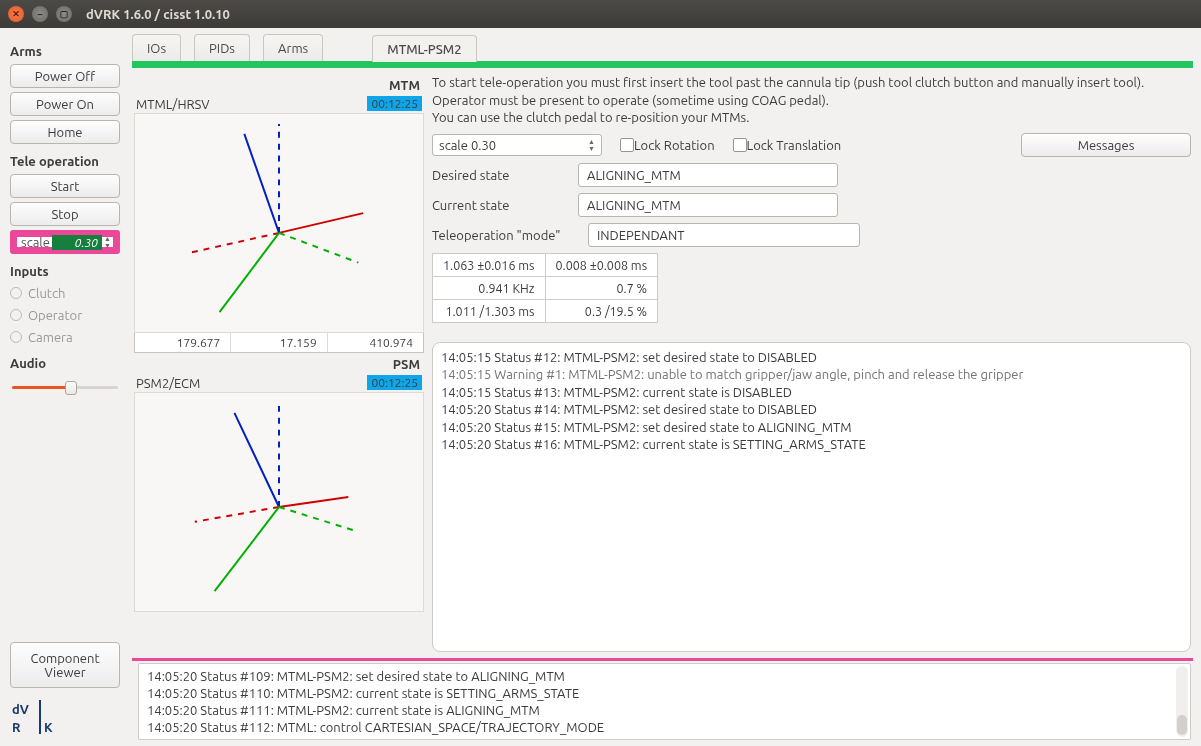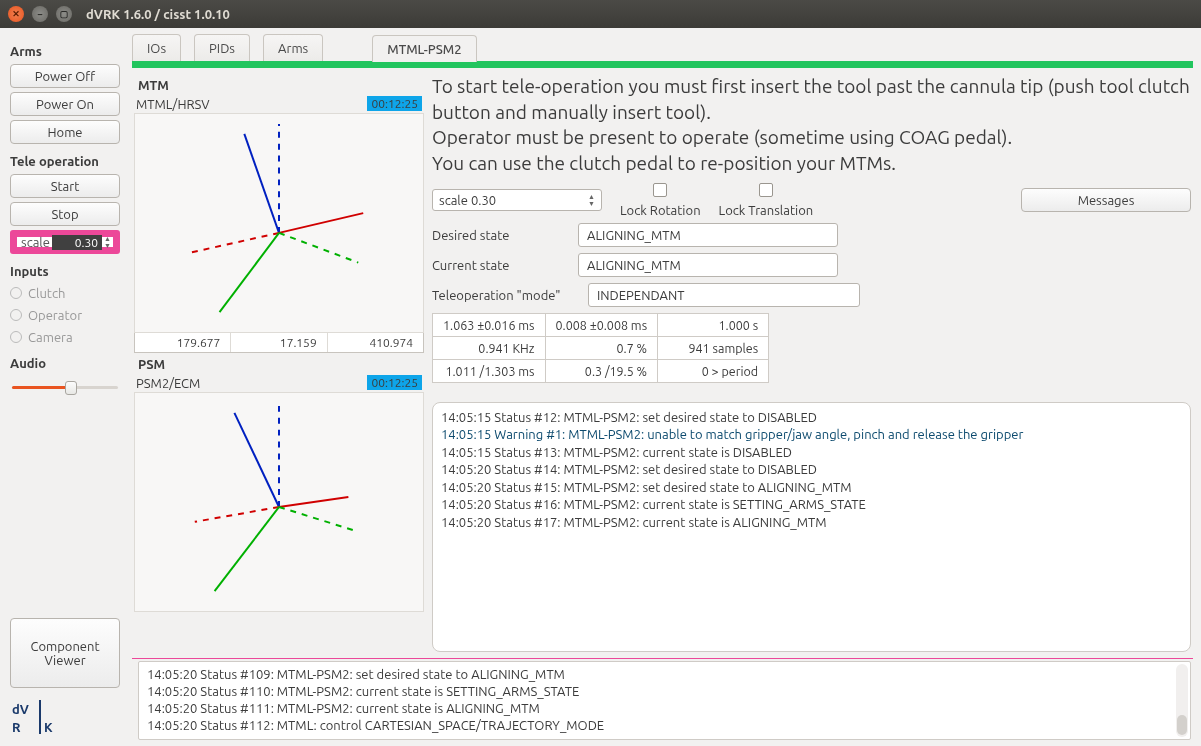--- a/index.html
+++ b/index.html
@@ -8,65 +8,65 @@
 .titlebar { height: 28px; background: linear-gradient(#4b4a46,#3c3b37); display: flex; align-items: center; padding: 0 8px; gap: 8px; color: #dfdbd2; }
 .titlebar .btn { width: 16px; height: 16px; border-radius: 50%; display:flex;align-items:center;justify-content:center;font-size:9px;font-weight:bold; }
 .titlebar .close { background: radial-gradient(#f08050,#e95420); color:#5a1c00;}
 .titlebar .min, .titlebar .max { background: radial-gradient(#8c8c88,#6a6964); color:#2a2a28;}
 .titlebar .title { font-weight: bold; margin-left: 6px; font-size:13px;}
 .content { flex:1; display:flex; background:#f2f1f0; }
 .sidebar { width: 130px; padding: 10px; display:flex; flex-direction:column; gap:4px; }
 .sidebar h4 { font-weight:bold; font-size:13px; margin-top:6px; margin-bottom:2px;}
 .btn-std { background: linear-gradient(#fdfdfd,#ececec); border:1px solid #b8b4ae; border-radius:4px; padding:4px 6px; text-align:center; cursor:pointer; }
 .spin { display:flex; align-items:center; border:7px solid #ec4899; border-radius:3px; background:#fff; padding:1px 2px; height:24px; }
-.spin .val { flex:1; padding:1px 4px; background:#404040; color:#fff; font-size:12px; text-align:right;}
+.spin .val { flex:1; padding:1px 4px; background:#15803d; color:#fff; font-size:12px; text-align:right;font-style:italic;}
 .spin .prefix { padding:0 2px; color:#555;}
 .spin .arrows { display:flex; flex-direction:column; font-size:7px; line-height:7px; margin-left:2px; color:#666; cursor:pointer;}
 .radio-row{display:flex;align-items:center;gap:6px;color:#999;padding:2px 0;}
 .radio-row .r{width:12px;height:12px;border-radius:50%;border:1px solid #bbb;}
 .slider{position:relative;height:16px;margin:4px 2px;}
 .slider .track{position:absolute;top:6px;left:0;right:0;height:3px;background:#d8d4cf;border-radius:2px;}
 .slider .fill{position:absolute;top:6px;left:0;width:55%;height:3px;background:#e95420;border-radius:2px;}
 .slider .thumb{position:absolute;top:1px;left:50%;width:12px;height:14px;background:linear-gradient(#fcfcfc,#e8e8e5);border:1px solid #a9a6a0;border-radius:3px;}
 .component-btn{margin-top:auto;}
 .logo{margin-top:6px;width:60px;height:38px;}
 .main { flex:1; display:flex; flex-direction:column; padding:6px 8px 4px 2px; }
 .tabs { display:flex; gap:14px; border-bottom:7px solid #22c55e;text-align:right; }
 .tab { padding:6px 14px; border:1px solid #cac6c0; border-bottom:none; background:linear-gradient(#f6f5f4,#ecebe9); border-radius:4px 4px 0 0; margin-right:-1px; cursor:pointer; color:#4a4a4a;}
 .tab.active { background:#f2f1f0; position:relative; top:1px; font-weight:500;margin-left:36px;}
 .panel { flex:1; display:flex; gap:8px; padding:6px 2px; }
 .viz-col { width:290px; display:flex; flex-direction:column; }
-.viz-title{font-weight:bold;text-align:left;padding:4px;}
+.viz-title{font-weight:bold;text-align:right;padding:4px;}
 .viz-head{display:flex;justify-content:space-between;align-items:center;padding:0 2px 2px 2px;}
 .viz-head .name{font-size:13px;}
 .viz-head .time{background:#0ea5e9;padding:1px 4px;font-size:12px;}
 .viz-canvas{height:220px;background:#f8f7f6;border:1px solid #dedbd6;position:relative;}
 .viz-vals{display:flex;border:1px solid #c8c4be;border-top:none;}
 .viz-vals div{flex:1;text-align:right;padding:3px 10px;border-right:1px solid #dedbd6;background:#fff;font-size:12px;}
 .viz-vals div:last-child{border-right:none;}
 .right-col{flex:1;display:flex;flex-direction:column;gap:6px;}
-.instr{font-size:19px;line-height:1.35;}
+.instr{font-size:13px;line-height:1.35;}
 .ctrl-row{display:flex;align-items:center;gap:18px;}
 .spin2{display:flex;align-items:center;border:1px solid #b8b4ae;border-radius:3px;background:#fff;padding:3px 6px;width:170px;}
 .spin2 .arrows{margin-left:auto;display:flex;flex-direction:column;font-size:7px;line-height:7px;color:#666;}
 .chk{width:14px;height:14px;border:1px solid #9a968f;border-radius:2px;background:#fff;}
-.chk-row{display:flex;align-items:center;gap:6px;flex-direction:column;}
+.chk-row{display:flex;align-items:center;}
 .msg-btn{margin-left:auto;width:170px;}
 .form-row{display:flex;align-items:center;gap:6px;}
 .form-row label{width:140px;}
 .tinput{border:1px solid #b8b4ae;border-radius:3px;background:#fff;padding:4px 8px;width:260px;}
 .tinput.wide{width:272px;}
 .stats{display:flex;border:1px solid #cfcbc6;width:fit-content;}
 .stats .col{display:flex;flex-direction:column;}
 .stats .cell{border-right:1px solid #cfcbc6;border-bottom:1px solid #cfcbc6;padding:4px 10px;text-align:right;min-width:110px;background:#fff;font-size:12.5px;}
 .stats .col:last-child .cell{border-right:none;}
 .stats .cell:last-child{border-bottom:none;}
 .logbox{flex:1;border:1px solid #cfcbc6;border-radius:8px;background:#fff;padding:6px 8px;overflow:auto;font-size:13px;line-height:1.35;margin-top:13px;}
-.logbox .warn{color:#0c4a6e;}
-.footer{display:flex;border-top:1px solid #ec4899;padding:2px 2px 2px 2px;height:84px;}
+.logbox .warn{color:#737373;}
+.footer{display:flex;border-top:3px solid #ec4899;padding:2px 2px 2px 2px;height:84px;}
 .footer-log{flex:1;border:1px solid #cfcbc6;border-radius:2px;background:#fff;margin-left:4px;padding:4px 8px;position:relative;font-size:13px;line-height:1.3;}
 .scrollbar{position:absolute;right:2px;top:2px;bottom:2px;width:12px;background:#f1efee;border-radius:6px;}
 .scrollbar .thumb{position:absolute;left:1px;right:1px;bottom:2px;height:20px;background:#d3d0cc;border-radius:5px;}
 svg line{stroke-width:2;}
 </style>
 </head>
 <body>
 
 <div class="window">
   <div class="titlebar">
@@ -107,21 +107,21 @@
         </div>
 
       <h4>Audio</h4>
       <div class="slider">
         <div class="track"></div>
           <div class="fill"></div>
           <div class="thumb"></div>
       </div>
 
       <div style="flex:1"></div>
-      <div class="btn-std component-btn" style="white-space:pre-line;padding:20px 4px;">Component
+      <div class="btn-std component-btn" style="white-space:pre-line;padding:8px 4px;">Component
 Viewer</div>
       <svg class="logo" viewBox="0 0 60 38">
         <text x="2" y="16" font-size="16" font-family="serif" font-weight="bold" fill="#1b3a6b">dV</text>
         <text x="2" y="34" font-size="16" font-family="serif" font-weight="bold" fill="#1b3a6b">R</text>
         <line x1="30" y1="2" x2="30" y2="36" stroke="#1b3a6b" stroke-width="2"></line>
         <text x="34" y="34" font-size="16" font-family="serif" font-weight="bold" fill="#1b3a6b">K</text>
       </svg>
     </div>
 
     <div class="main">
@@ -211,35 +211,29 @@
             <div class="col">
               <div class="cell">1.063 ±0.016 ms</div>
               <div class="cell">0.941  KHz</div>
               <div class="cell">1.011 /1.303 ms</div>
             </div>
             <div class="col">
               <div class="cell">0.008 ±0.008 ms</div>
               <div class="cell">0.7  %</div>
               <div class="cell">0.3  /19.5 %</div>
             </div>
-            <div class="col">
-              <div class="cell" style="min-width:90px;">1.000 s</div>
-              <div class="cell">941 samples</div>
-              <div class="cell">0 &gt; period</div>
-            </div>
           </div>
 
           <div class="logbox" id="msglog">
               <div>14:05:15 Status #12: MTML-PSM2: set desired state to DISABLED</div>
               <div class="warn">14:05:15 Warning #1: MTML-PSM2: unable to match gripper/jaw angle, pinch and release the gripper</div>
               <div>14:05:15 Status #13: MTML-PSM2: current state is DISABLED</div>
               <div>14:05:20 Status #14: MTML-PSM2: set desired state to DISABLED</div>
               <div>14:05:20 Status #15: MTML-PSM2: set desired state to ALIGNING_MTM</div>
               <div>14:05:20 Status #16: MTML-PSM2: current state is SETTING_ARMS_STATE</div>
-              <div>14:05:20 Status #17: MTML-PSM2: current state is ALIGNING_MTM</div>
             </div>
         </div>
       </div>
 
       <div class="footer">
         <div class="footer-log" id="footerlog">
           <div>14:05:20 Status #109: MTML-PSM2: set desired state to ALIGNING_MTM</div>
             <div>14:05:20 Status #110: MTML-PSM2: current state is SETTING_ARMS_STATE</div>
             <div>14:05:20 Status #111: MTML-PSM2: current state is ALIGNING_MTM</div>
             <div>14:05:20 Status #112: MTML: control CARTESIAN_SPACE/TRAJECTORY_MODE</div>

